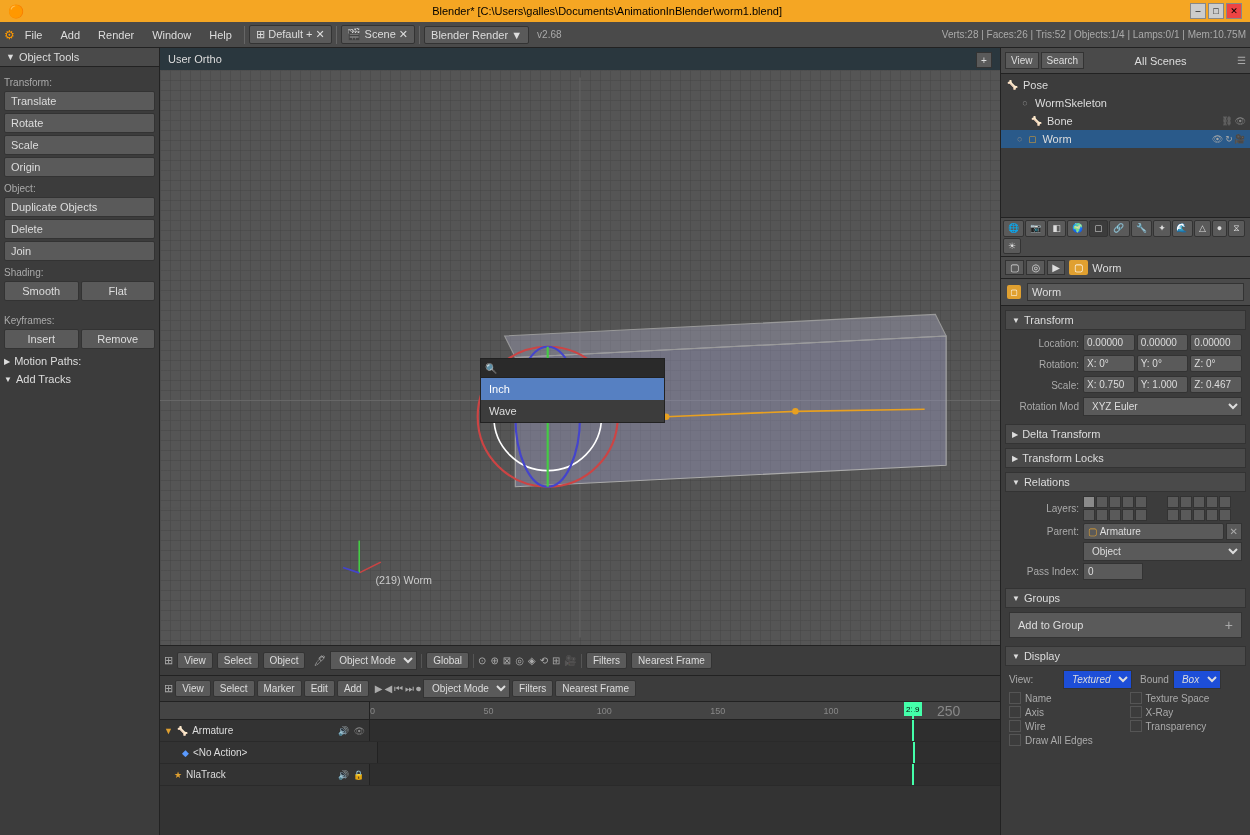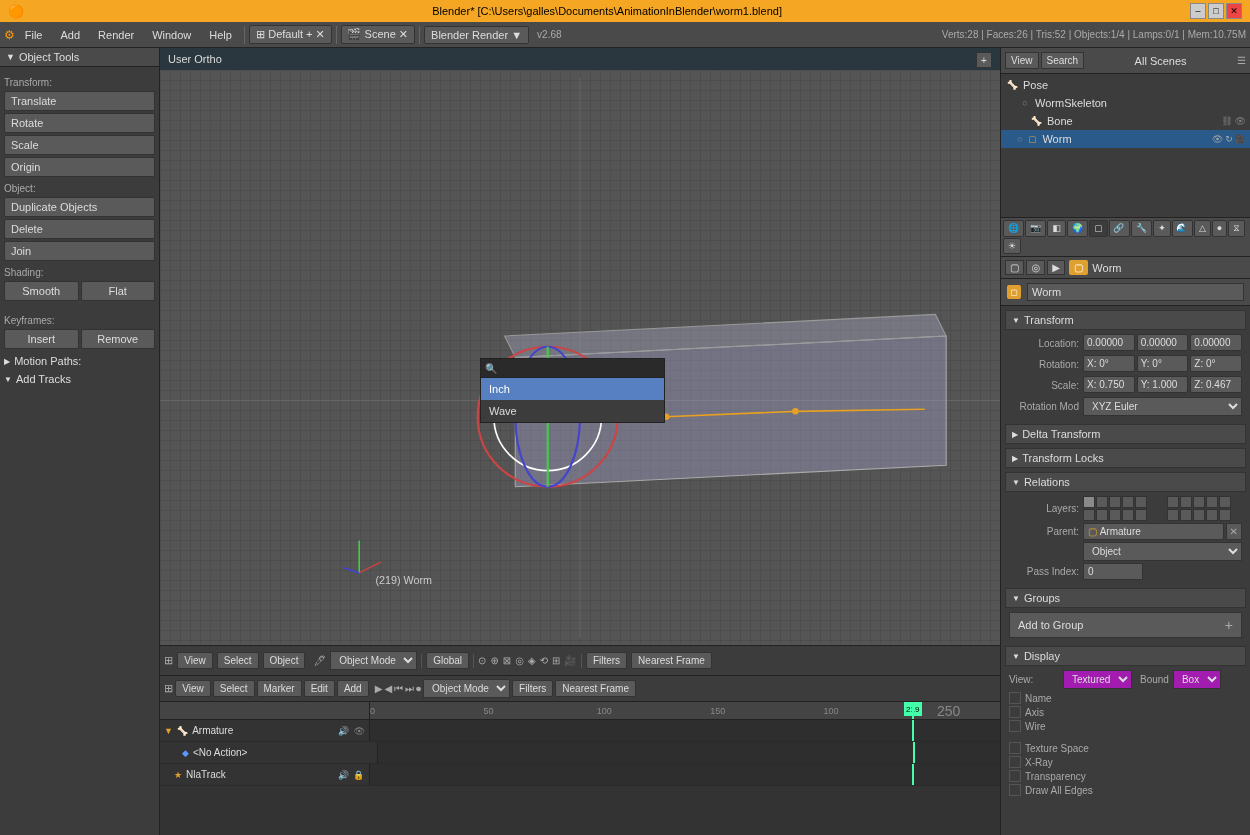--- a/index.html
+++ b/index.html
@@ -428,30 +428,31 @@
       border: 1px solid #333;
       color: #ddd;
       padding: 2px 4px;
       font-size: 10px;
     }
 
     
     .display-row { display: flex; align-items: center; gap: 4px; margin-bottom: 3px; }
     .display-label { color: #aaa; font-size: 10px; width: 50px; }
     .display-select {
-      background: #a21caf;
+      background: #1d4ed8;
       border: 1px solid #333;
       color: #ddd;
       padding: 2px 4px;
       font-size: 10px;
+      font-style: italic;
     }
     .display-check-row { display: flex; align-items: center; gap: 4px; margin-bottom: 2px; }
     .display-check { width: 12px; height: 12px; border: 1px solid #555; background: #3c3c3c; }
     .display-check-label { color: #aaa; font-size: 10px; }
-    .display-two-col { display: flex; gap: 8px; flex-direction: column; }
+    .display-two-col { display: flex; gap: 8px; }
     .display-col { flex: 1; }
     .color-swatch { width: 100%; height: 18px; background: #fff; border: 1px solid #333; border-radius: 2px; }
 
     
     .timeline-section {
       height: 160px;
       display: flex;
       flex-direction: column;
       border-top: 1px solid #222;
     }

